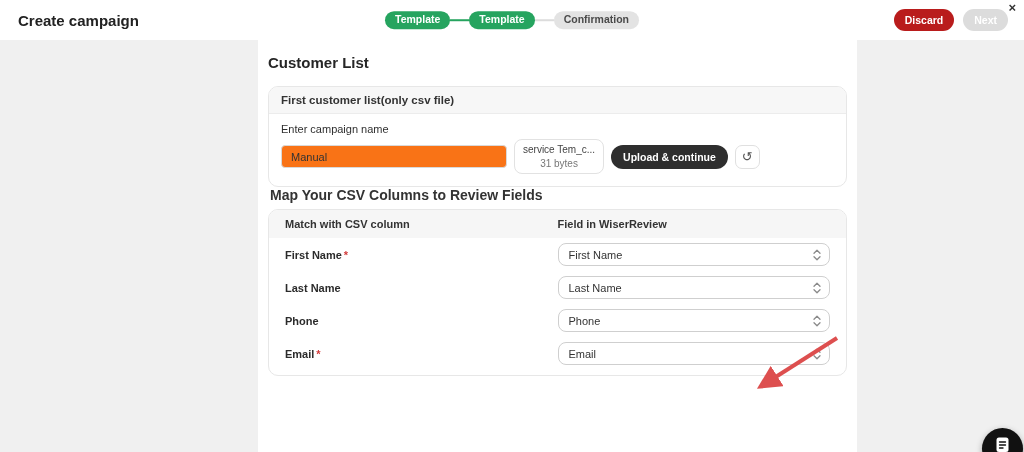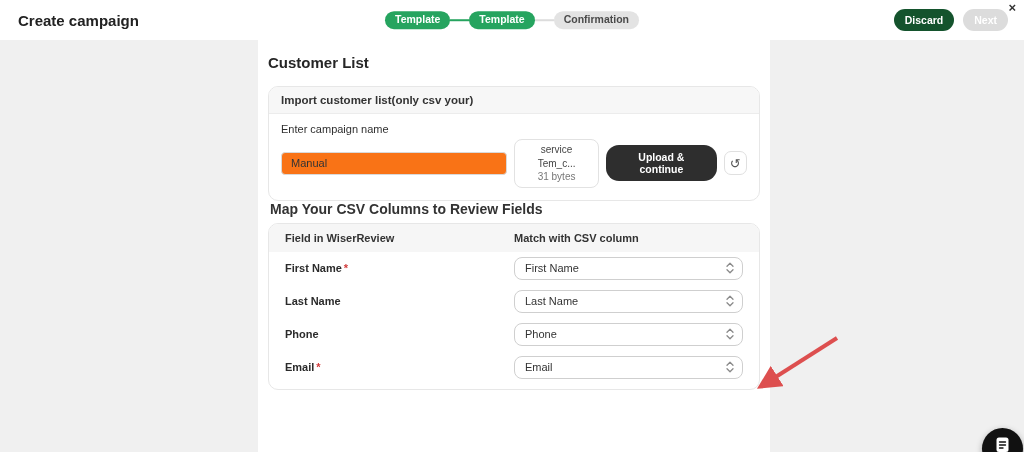--- a/index.html
+++ b/index.html
@@ -31,30 +31,30 @@
     font-size:10.5px;font-weight:bold;padding:3px 10px;border-radius:11px;
     line-height:1.1;white-space:nowrap;cursor:pointer;
   }
   .pill.done,.pill.active{background:var(--accent-green);color:#fff;}
   .pill.upcoming{background:#e3e3e3;color:#4a4a4a;}
   .conn{width:19px;height:2px;}
   .conn.green{background:var(--accent-green);}
   .conn.gray{background:#dcdcdc;}
   .topbar-actions{margin-left:auto;display:flex;align-items:center;gap:9px;padding-right:16px;}
   .btn{border:none;cursor:pointer;font-family:inherit;font-weight:bold;}
-  .discard-btn{background:#14532d;color:#fff;font-size:10.5px;border-radius:12px;padding:5px 11px;}
+  .discard-btn{background:#b91c1c;color:#fff;font-size:10.5px;border-radius:12px;padding:5px 11px;}
   .next-disabled-btn{background:#dcdcdc;color:#ffffff;font-size:10.5px;border-radius:12px;padding:5px 11px;}
   .close-x{
     position:absolute;top:1px;right:8px;font-size:13px;color:#333;
     line-height:1;cursor:pointer;font-weight:bold;
   }
 
   
   .main-panel{
-    position:absolute;left:258px;top:40px;width:512px;height:412px;
+    position:absolute;left:258px;top:40px;width:599px;height:412px;
     background:#ffffff;padding:14px 10px;z-index:1;
   }
   .page-title{font-size:15px;font-weight:bold;color:#262626;margin:0 0 15px 0;}
 
   .card{border:1px solid #e7e7e7;border-radius:10px;background:#fff;overflow:hidden;}
   .card-head{
     background:#f7f7f7;border-bottom:1px solid #ececec;
     padding:7px 12px;font-size:11.5px;font-weight:bold;color:#333;
   }
   .card-body{padding:9px 12px 12px 12px;}
@@ -124,21 +124,21 @@
     <button class="btn discard-btn">Discard</button>
     <button class="btn next-disabled-btn">Next</button>
   </div>
   <div class="close-x">×</div>
 </div>
 
 <div class="main-panel">
   <h2 class="page-title">Customer List</h2>
 
   <div class="card">
-    <div class="card-head">Import customer list(only csv your)</div>
+    <div class="card-head">First customer list(only csv file)</div>
     <div class="card-body">
       <label class="field-label">Enter campaign name</label>
       <div class="upload-row">
         <input class="text-input" type="text" value="Manual" style="">
         <div class="file-chip">
           <div>service Tem_c...</div>
           <div class="muted">31 bytes</div>
         </div>
         <button class="btn upload-btn">Upload &amp; continue</button>
         <button class="undo-btn">
@@ -146,22 +146,22 @@
         </button>
       </div>
     </div>
   </div>
 
 
   <p class="map-heading">Map Your CSV Columns to Review Fields</p>
 
   <div class="card mapping-card">
     <div class="thead">
+      <div>Match with CSV column</div>
       <div>Field in WiserReview</div>
-      <div>Match with CSV column</div>
     </div>
 
     <div class="trow">
       <div class="fname">
         <span>First Name</span><span class="req">*</span>
       </div>
       <div class="select">
         <span>First Name</span>
         <svg width="8" height="12" viewBox="0 0 8 12">
             <path d="M1 4.2 L4 1.2 L7 4.2" fill="none" stroke="#8a8a8a" stroke-width="1.3" stroke-linecap="round" stroke-linejoin="round"></path>

